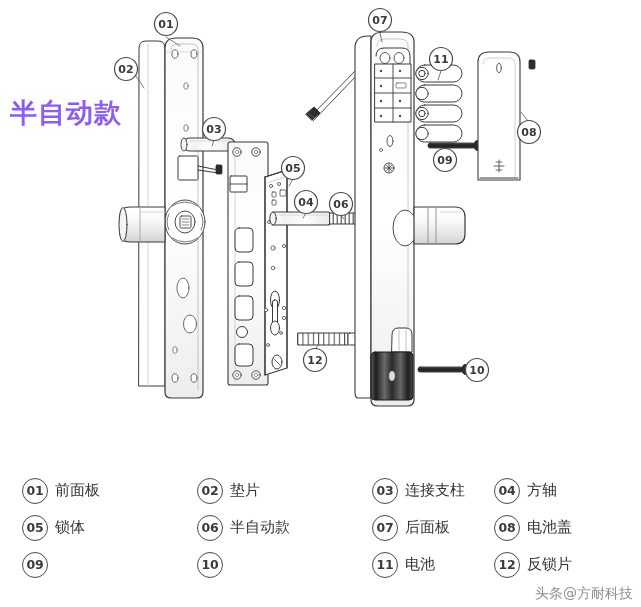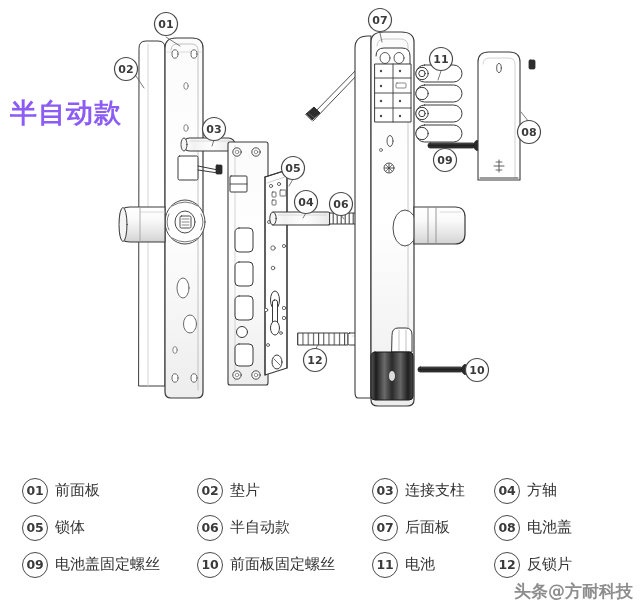--- a/index.html
+++ b/index.html
@@ -80,25 +80,25 @@
     font-size: 15px;
     color: #333333;
     font-weight: 500;
   }
 
   
   .watermark {
     position: absolute;
     right: 8px;
     bottom: 4px;
-    font-size: 17px;
+    font-size: 14px;
     color: #6e6e6e;
     opacity: .78;
     white-space: nowrap;
-    font-weight: 700;
+    font-weight: 400;
   }
 </style>
 </head>
 <body>
 
 <div id="stage">
 
   <div class="red-title">
     <span>半自动款</span>
   </div>
@@ -482,25 +482,23 @@
       <span class="lg-num">07</span>
       <span class="lg-label">后面板</span>
     </div>
     <div class="legend-item">
       <span class="lg-num">08</span>
       <span class="lg-label">电池盖</span>
     </div>
 
     <div class="legend-item">
       <span class="lg-num">09</span>
-      <span class="lg-label">电池盖固定螺丝</span>
     </div>
     <div class="legend-item">
       <span class="lg-num">10</span>
-      <span class="lg-label">前面板固定螺丝</span>
     </div>
     <div class="legend-item">
       <span class="lg-num">11</span>
       <span class="lg-label">电池</span>
     </div>
     <div class="legend-item">
       <span class="lg-num">12</span>
       <span class="lg-label">反锁片</span>
     </div>
   </div>

